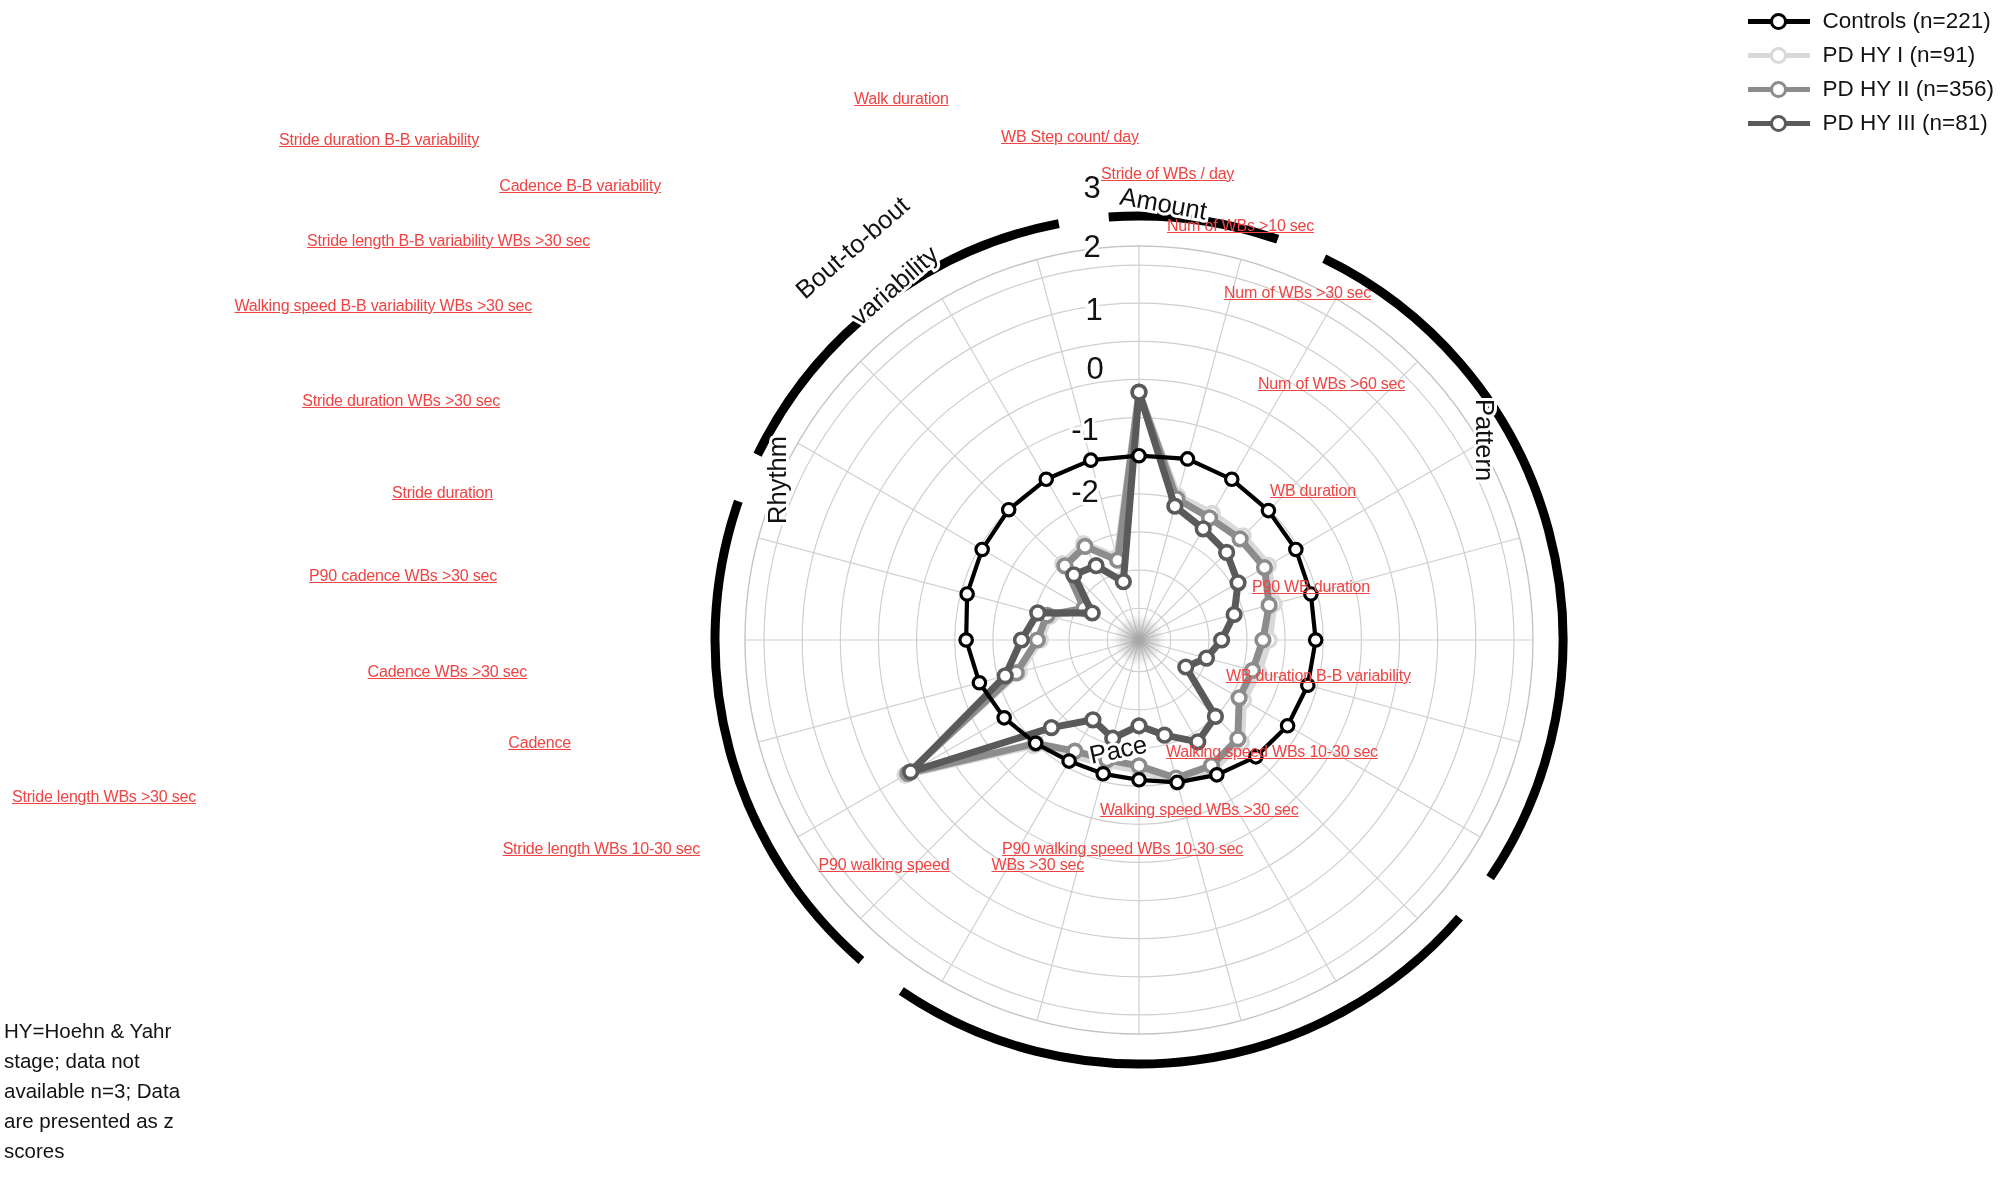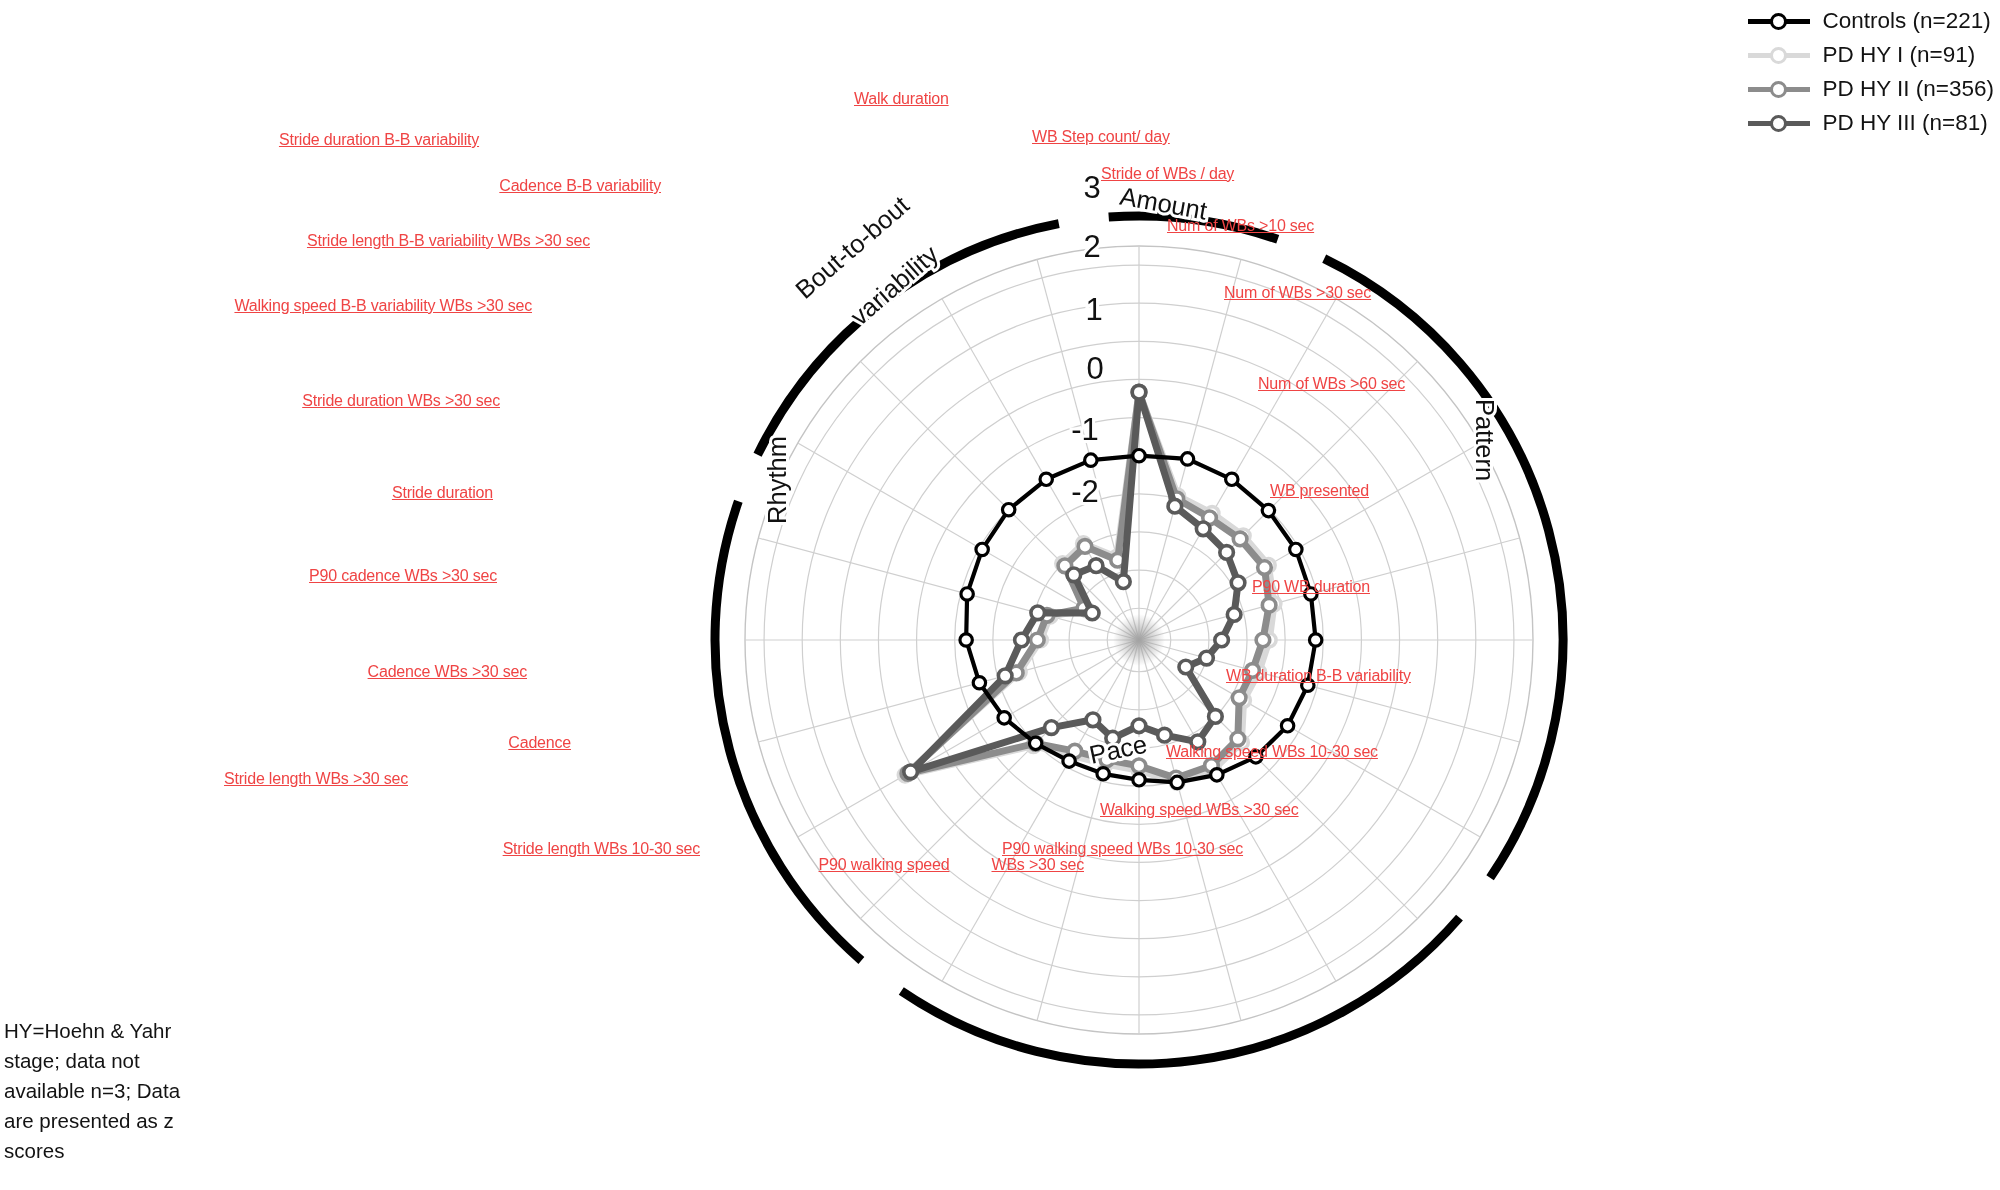--- a/index.html
+++ b/index.html
@@ -209,35 +209,35 @@
         <text x="786" y="480" font-size="25.5" font-family="&quot;Liberation Sans&quot;, sans-serif" fill="#111111" text-anchor="middle" transform="rotate(-90 786 480)">Rhythm</text>
         <text x="858" y="254" font-size="25.5" font-family="&quot;Liberation Sans&quot;, sans-serif" fill="#ffffff" stroke="#ffffff" stroke-width="6" text-anchor="middle" transform="rotate(-41 858 254)">Bout-to-bout</text>
         <text x="858" y="254" font-size="25.5" font-family="&quot;Liberation Sans&quot;, sans-serif" fill="#111111" text-anchor="middle" transform="rotate(-41 858 254)">Bout-to-bout</text>
         <text x="900" y="292" font-size="25.5" font-family="&quot;Liberation Sans&quot;, sans-serif" fill="#ffffff" stroke="#ffffff" stroke-width="6" text-anchor="middle" transform="rotate(-41 900 292)">variability</text>
         <text x="900" y="292" font-size="25.5" font-family="&quot;Liberation Sans&quot;, sans-serif" fill="#111111" text-anchor="middle" transform="rotate(-41 900 292)">variability</text>
       </g>
     </svg>
 
   <div id="labels-layer">
       <div class="lbl" style="top: 86px; left: 854px;">Walk duration</div>
-      <div class="lbl" style="top: 124px; left: 1032px;">WB Step count/ day</div>
+      <div class="lbl" style="top: 124px; left: 1001px;">WB Step count/ day</div>
       <div class="lbl" style="top: 161px; left: 1101px;">Stride of WBs / day</div>
       <div class="lbl" style="top: 213px; left: 1167px;">Num of WBs &gt;10 sec</div>
       <div class="lbl" style="top: 280px; left: 1224px;">Num of WBs &gt;30 sec</div>
       <div class="lbl" style="top: 371px; left: 1258px;">Num of WBs &gt;60 sec</div>
-      <div class="lbl" style="top: 478px; left: 1270px;">WB presented</div>
+      <div class="lbl" style="top: 478px; left: 1270px;">WB duration</div>
       <div class="lbl" style="top: 574px; left: 1252px;">P90 WB duration</div>
       <div class="lbl" style="top: 663px; left: 1226px;">WB duration B-B variability</div>
       <div class="lbl" style="top: 739px; left: 1166px;">Walking speed WBs 10-30 sec</div>
       <div class="lbl" style="top: 797px; left: 1100px;">Walking speed WBs &gt;30 sec</div>
       <div class="lbl" style="top: 836px; left: 1002px;">P90 walking speed WBs 10-30 sec</div>
       <div class="lbl ctr" style="top: 852px; left: 684px; width: 400px; text-align: center;">P90 walking speed</div>
       <div class="lbl ctr" style="top: 843px; left: 684px; width: 400px; text-align: right; margin-top: 9px;">WBs &gt;30 sec</div>
       <div class="lbl" style="top: 836px; left: 0px; width: 700px; text-align: right;">Stride length WBs 10-30 sec</div>
-      <div class="lbl" style="top: 766px; left: 0px; width: 632px; text-align: center;">Stride length WBs &gt;30 sec</div>
+      <div class="lbl" style="top: 784px; left: 0px; width: 632px; text-align: left; padding-left: 12px;">Stride length WBs &gt;30 sec</div>
       <div class="lbl" style="top: 730px; left: 0px; width: 571px; text-align: right;">Cadence</div>
       <div class="lbl" style="top: 659px; left: 0px; width: 527px; text-align: right;">Cadence WBs &gt;30 sec</div>
       <div class="lbl" style="top: 563px; left: 0px; width: 497px; text-align: right;">P90 cadence WBs &gt;30 sec</div>
       <div class="lbl" style="top: 480px; left: 0px; width: 493px; text-align: right;">Stride duration</div>
       <div class="lbl" style="top: 388px; left: 0px; width: 500px; text-align: right;">Stride duration WBs &gt;30 sec</div>
       <div class="lbl" style="top: 293px; left: 0px; width: 532px; text-align: right;">Walking speed B-B variability WBs &gt;30 sec</div>
       <div class="lbl" style="top: 228px; left: 0px; width: 590px; text-align: right;">Stride length B-B variability WBs &gt;30 sec</div>
       <div class="lbl" style="top: 173px; left: 0px; width: 661px; text-align: right;">Cadence B-B variability</div>
       <div class="lbl" style="top: 127px; left: 0px; width: 758px; text-align: center;">Stride duration B-B variability</div>
     </div>

